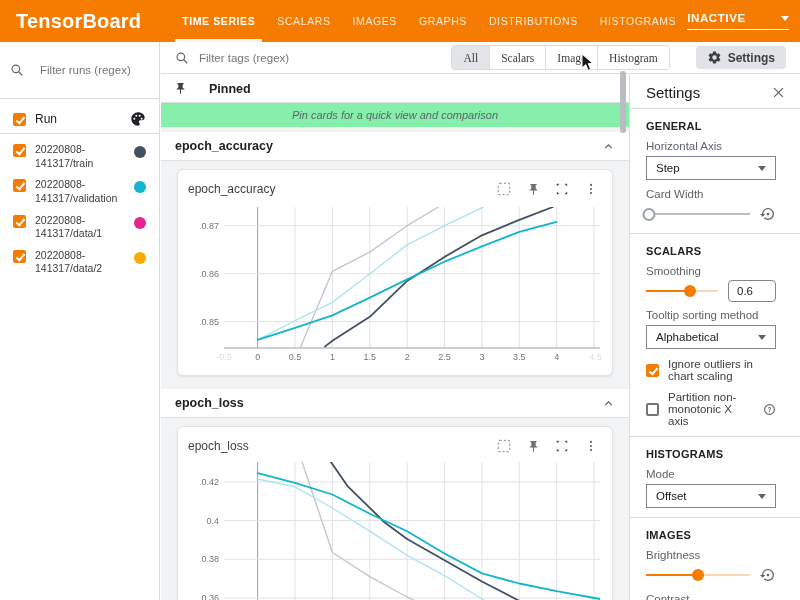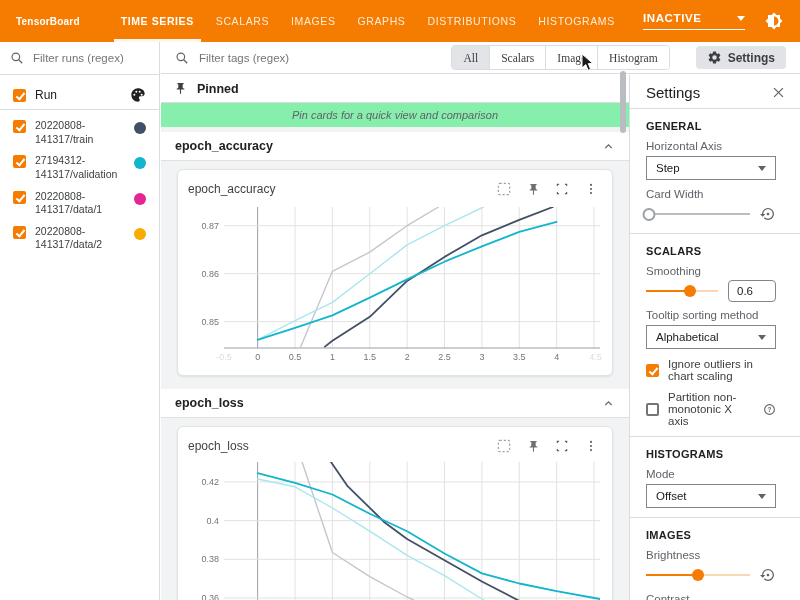--- a/index.html
+++ b/index.html
@@ -1,33 +1,33 @@
 <!DOCTYPE html>
 <html><head>
 <meta charset="utf-8">
 <style>
   html,body{margin:0;padding:0}
   body{width:800px;height:600px;position:relative;overflow:hidden;background:#fff;
        font-family:"Liberation Sans",sans-serif;-webkit-font-smoothing:antialiased}
   svg{display:block}
   
   .header{position:absolute;top:0;left:0;right:0;height:42px;background:#f57c00;display:flex;align-items:center;color:#fff;z-index:5}
-  .logo{font-size:10px;font-weight:bold;margin-left:16px;letter-spacing:.2px}
+  .logo{font-size:20px;font-weight:bold;margin-left:16px;letter-spacing:.2px}
   .nav{display:flex;height:100%;margin-left:30px}
   .tab{position:relative;display:flex;align-items:center;padding:0 11px;font-size:10.5px;letter-spacing:.6px;color:rgba(255,255,255,.85);cursor:pointer;white-space:nowrap}
   .tab.active{color:#fff;font-weight:bold}
   .tab.active::after{content:"";position:absolute;left:4px;right:4px;bottom:0;height:3px;background:#fdf6ec}
   .header-right{margin-left:auto;display:flex;align-items:center;margin-right:10px}
   .status{display:flex;align-items:center;justify-content:space-between;width:102px;border-bottom:1px solid #fff;padding-bottom:5px;margin-right:12px;cursor:pointer}
   .status-label{font-size:11.5px;font-weight:bold;letter-spacing:.6px}
   .caret-w{width:0;height:0;border-left:4px solid transparent;border-right:4px solid transparent;border-top:5px solid #fff}
   .hicon{width:33px;height:30px;display:flex;align-items:center;justify-content:center;cursor:pointer}
   
   .sidebar{position:absolute;top:42px;left:0;width:160px;bottom:0;background:#fff;border-right:1px solid #dadce0;box-sizing:border-box}
-  .srch{display:flex;align-items:center;height:32px;border-bottom:1px solid #dadce0;padding:0 10px;gap:7px}
+  .srch{display:flex;align-items:center;height:32px;border-bottom:1px solid #dadce0;padding:12px 10px;gap:14px}
   .ghost-input{border:none;outline:none;font-size:11.5px;color:#3c4043;width:100%;background:transparent;font-family:inherit}
   .ghost-input::placeholder{color:#757575;opacity:1}
   .run-header{display:flex;align-items:center;height:28px;padding:0 13px;border-bottom:1px solid #dadce0;margin-top:6px}
   .run-header-label{font-size:12px;color:#202124;flex:1;margin-left:9px}
   .runs{padding:5px 0}
   .run-row{display:flex;align-items:flex-start;padding:4px 13px;gap:9px;cursor:pointer}
   .run-name{font-size:10.5px;line-height:1.3;color:#3c4043;flex:1;word-break:break-word}
   .dot{width:12px;height:12px;border-radius:50%;margin-top:3px;flex:none}
   .cb{width:13px;height:13px;border:2px solid #757575;border-radius:2px;position:relative;flex:none;background:#fff;box-sizing:border-box;cursor:pointer;margin-top:1px}
   .cb.checked{background:#f57c00;border-color:#f57c00}
@@ -35,21 +35,21 @@
   
   .toolbar{position:absolute;left:161px;top:42px;right:0;height:32px;background:#fff;border-bottom:1px solid #dadce0;display:flex;align-items:center;padding:0 14px;box-sizing:border-box}
   .toolbar .srch2{display:flex;align-items:center;gap:8px;flex:1}
   .seg{display:flex;border:1px solid #dadce0;border-radius:4px;overflow:hidden;height:23px;margin-left:12px}
   .seg .seg-btn{font-family:Liberation Serif, serif;font-size:11.5px;color:#3c4043;background:#fff;border:none;border-left:1px solid #dadce0;padding:0 11px;cursor:pointer}
   .seg .seg-btn:first-child{border-left:none}
   .seg .seg-btn.active{background:#e2e4e8}
   .settings-btn{margin-left:26px;margin-right:0;height:23px;background:#e1e3e6;border:none;border-radius:4px;display:flex;align-items:center;gap:6px;padding:0 11px;font-size:12px;color:#3c4043;font-weight:bold;cursor:pointer;font-family:inherit}
   
   .content{position:absolute;left:161px;top:75px;width:468px;bottom:0;background:#f1f3f4;overflow:hidden}
-  .pinned-bar{height:27px;background:#fff;border-bottom:1px solid #dadce0;display:flex;align-items:center;padding:0 13px;gap:10px}
+  .pinned-bar{height:27px;background:#fff;border-bottom:1px solid #dadce0;display:flex;align-items:center;padding:0 13px;gap:22px}
   .pinned-label{font-size:12.5px;font-weight:bold;color:#202124}
   .hint-strip{height:24px;background:#86efac;display:flex;align-items:center;justify-content:center;font-size:11px;font-style:italic;color:#5f6368;margin-bottom:5px}
   .section-bar{height:28px;background:#fff;border-bottom:1px solid #e0e0e0;display:flex;align-items:center;justify-content:space-between;padding:0 14px;margin-bottom:8px;cursor:pointer}
   .section-title{font-size:12.5px;font-weight:bold;color:#202124}
   .card{background:#fff;border:1px solid #e3e3e3;border-radius:6px;margin:0 16px 13px 16px;box-shadow:0 1px 2px rgba(60,64,67,.12);padding:6px 10px 8px 10px}
   .card-head{display:flex;align-items:center;height:26px}
   .card-title{font-size:12px;color:#424242;flex:1}
   .card-icons{display:flex;gap:15px;align-items:center;margin-right:4px}
   .card-icons .cicon{cursor:pointer;display:flex}
   .scroll-thumb{position:absolute;left:620px;top:71px;width:6px;height:62px;border-radius:3px;background:#b9bdc2;cursor:pointer;z-index:6}
@@ -127,21 +127,21 @@
     </span>
   </div>
   <div class="runs">
     <div class="run-row">
       <span class="cb checked"></span>
       <span class="run-name">20220808-141317/train</span>
       <span class="dot" style="background: rgb(66, 80, 102);"></span>
     </div>
     <div class="run-row">
       <span class="cb checked"></span>
-      <span class="run-name">27194312-141317/validation</span>
+      <span class="run-name">20220808-141317/validation</span>
       <span class="dot" style="background: rgb(18, 181, 203);"></span>
     </div>
     <div class="run-row">
       <span class="cb checked"></span>
       <span class="run-name">20220808-141317/data/1</span>
       <span class="dot" style="background: rgb(229, 37, 146);"></span>
     </div>
     <div class="run-row">
       <span class="cb checked"></span>
       <span class="run-name">20220808-141317/data/2</span>

